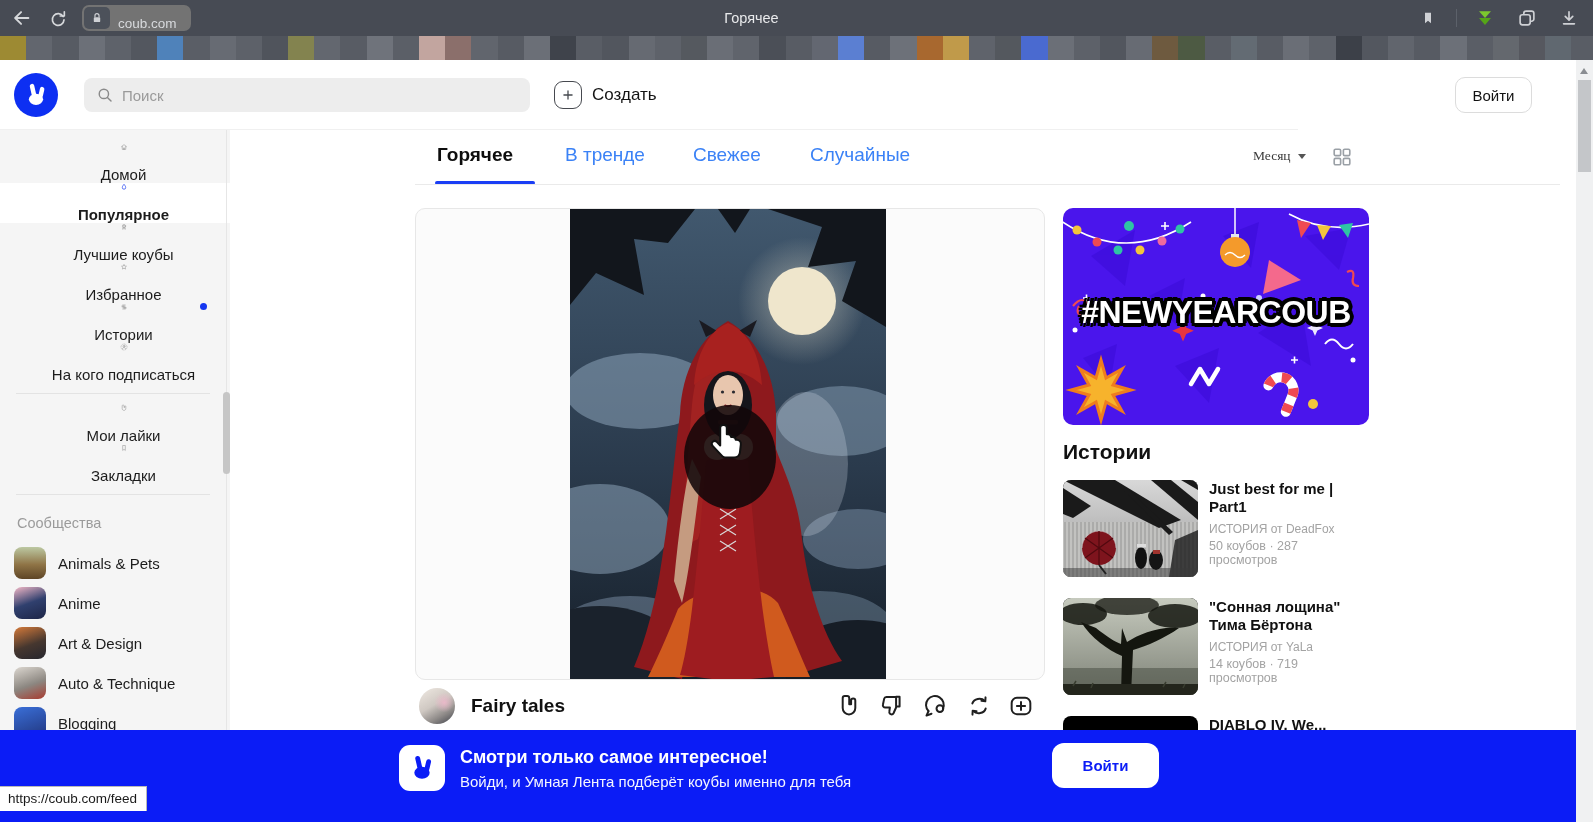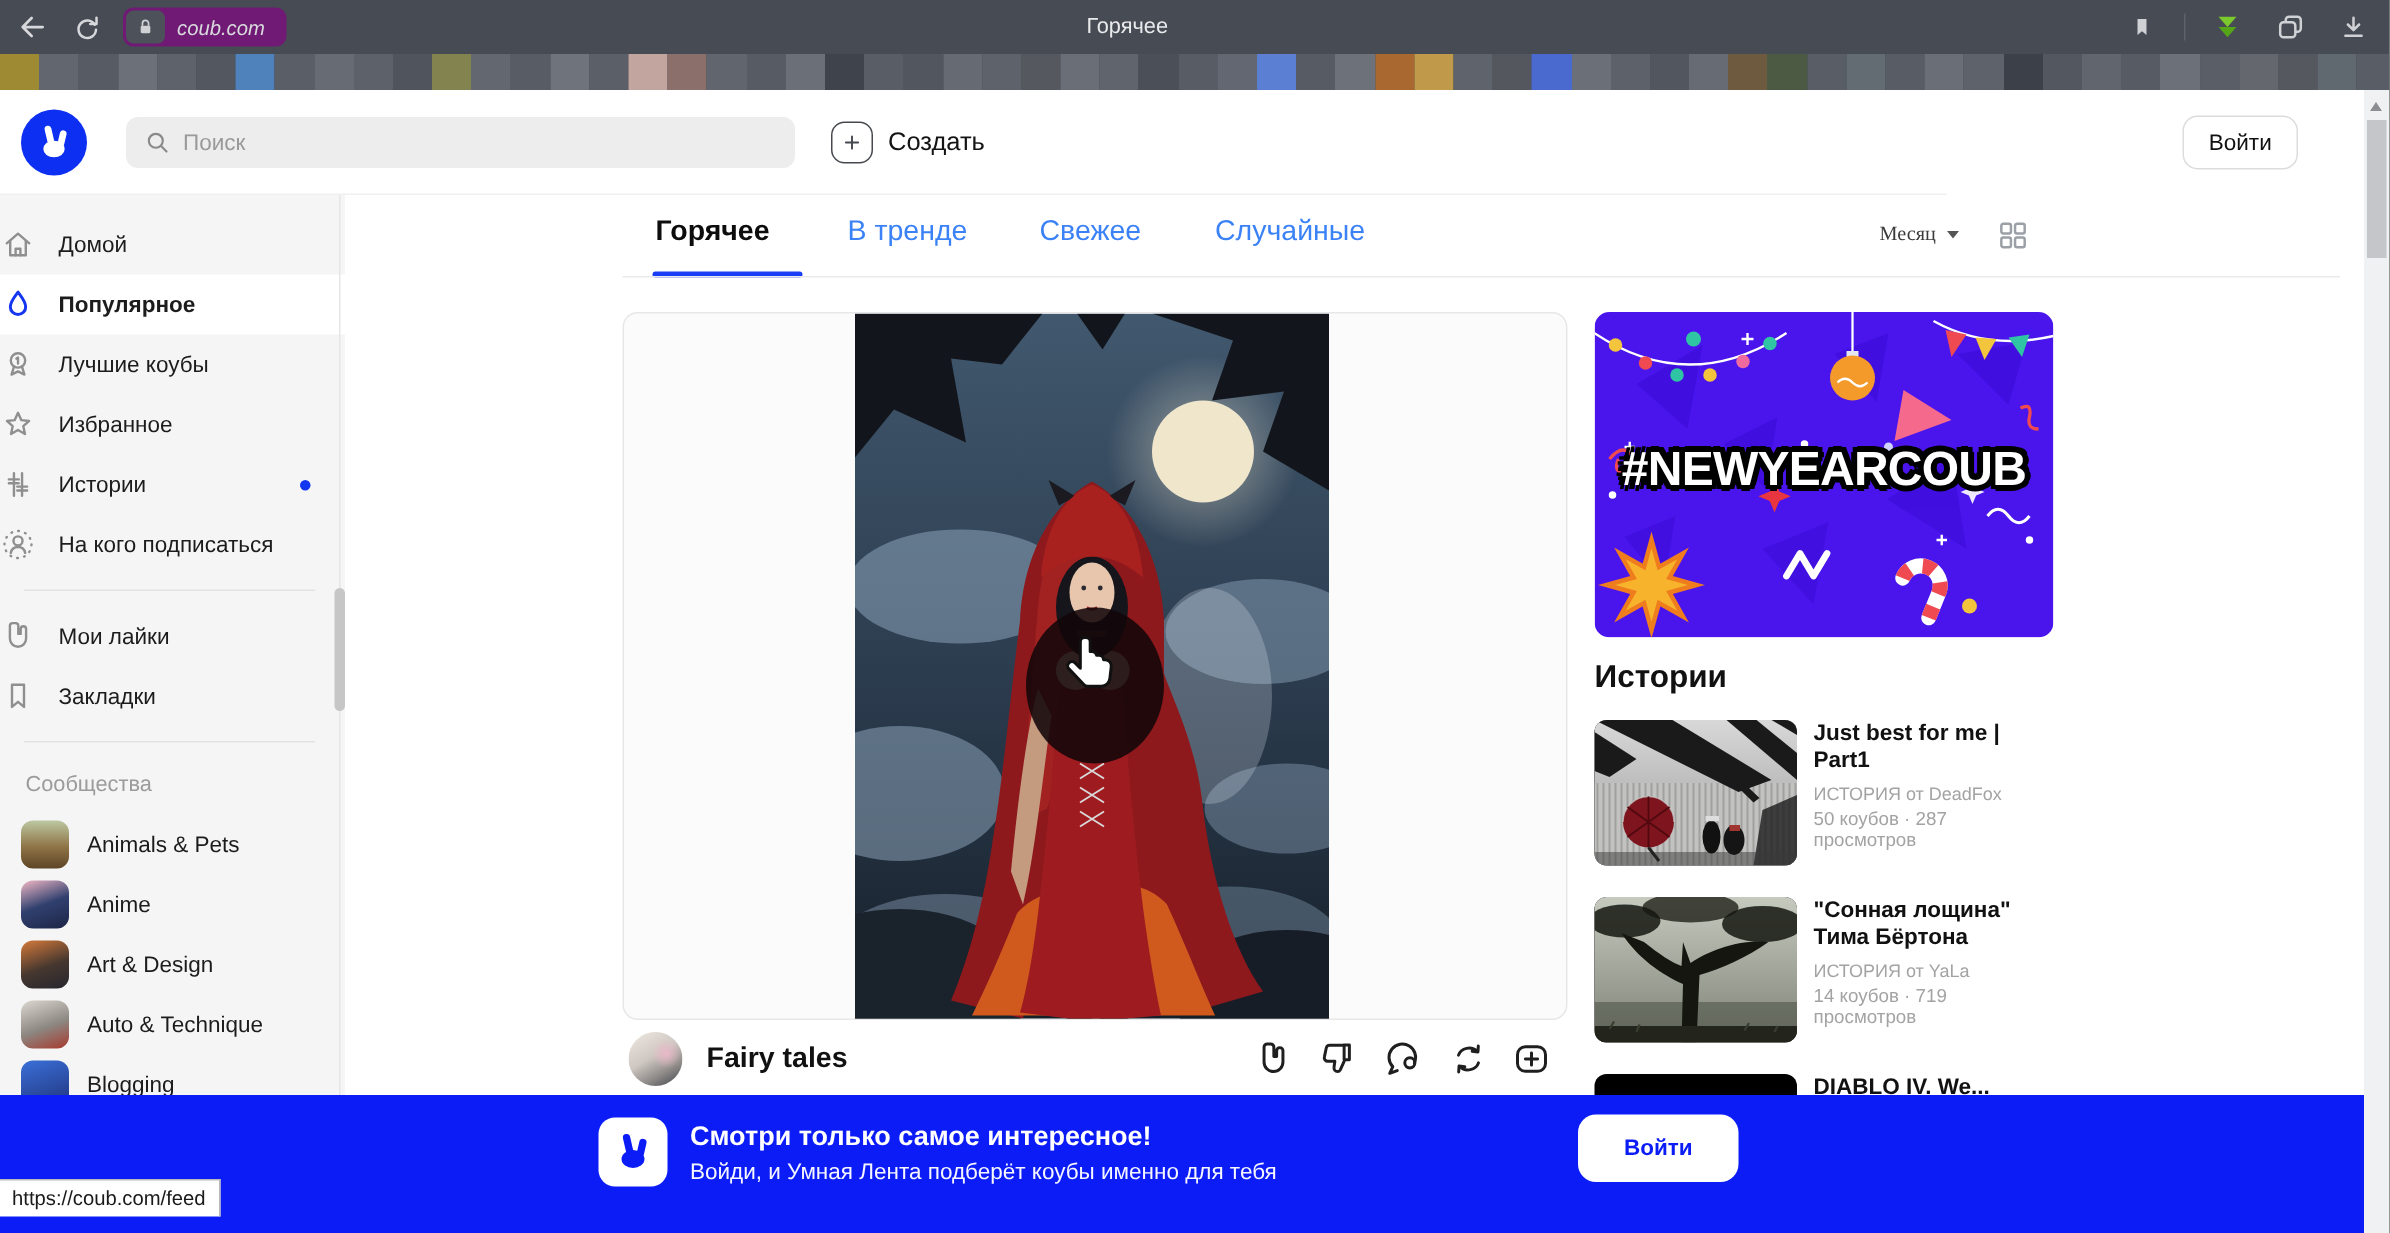--- a/index.html
+++ b/index.html
@@ -5,21 +5,21 @@
   * { margin:0; padding:0; box-sizing:border-box; }
   html,body { background:#222; }
   #screen {
     position:relative; width:1593px; height:822px; overflow:hidden;
     font-family:"Liberation Sans", sans-serif; background:#fff;
   }
   
   #chrome { position:absolute; left:0; top:0; width:1593px; height:36px; background:#474b54; display:flex; align-items:center; }
   .chrome-btn { width:28px; height:28px; display:flex; align-items:center; justify-content:center; margin-left:8px; border-radius:6px; }
   .chrome-btn svg { display:block; }
-  #url-pill { display:flex; align-items:center; height:26px; background:#701a75; border-radius:7px; margin-left:10px; padding-right:14px;font-style:italic; }
+  #url-pill { display:flex; align-items:flex-end; height:26px; background:#737373; border-radius:7px; margin-left:10px; padding-right:14px; }
   #lock-chip { width:26px; height:22px; margin:2px; background:#4c515a; border-radius:5px; display:flex; align-items:center; justify-content:center; }
   #url-text { color:#d8dadd; font-size:13.5px; margin-left:6px; }
   #chrome-title { position:absolute; left:0; right:90px; text-align:center; color:#e9eaec; font-size:14.5px; pointer-events:none; }
   #chrome-right { position:absolute; right:10px; top:0; height:36px; display:flex; align-items:center; gap:14px; }
   .chrome-sep { width:1px; height:18px; background:#5c616a; }
   
   #bookmarks-bar { position:absolute; left:0; top:36px; width:1593px; height:24px; background:#42464e; display:flex; overflow:hidden; }
   .fav { height:24px; width:26.2px; flex:none; }
   
   #site { position:absolute; left:0; top:60px; width:1593px; height:762px; background:#fff; overflow:hidden; }
@@ -28,21 +28,21 @@
   #logo { position:absolute; left:14px; top:13px; width:44px; height:44px; border-radius:50%; background:#0d2ff2; display:flex; align-items:center; justify-content:center; }
   #search { position:absolute; left:84px; top:18px; width:446px; height:34px; background:#ededed; border-radius:8px; display:flex; align-items:center; padding:0 12px; border:none; }
   #search input { border:none; background:transparent; outline:none; font-size:15px; color:#333; margin-left:8px; width:380px; font-family:"Liberation Sans",sans-serif; }
   #search input::placeholder { color:#9a9a9a; }
   #create-btn { position:absolute; left:554px; top:15px; height:40px; display:flex; align-items:center; gap:10px; cursor:pointer; background:none; border:none; }
   #create-plus { width:28px; height:28px; border:1.7px solid #46494f; border-radius:9px; display:flex; align-items:center; justify-content:center; }
   #create-label { font-size:17px; color:#141414; }
   #login-top { position:absolute; left:1455px; top:17px; width:77px; height:36px; background:#fff; border:1px solid #dcdcdc; border-radius:10px; font-size:15px; font-weight:500; color:#111; font-family:"Liberation Sans",sans-serif; }
   
   #sidebar { position:absolute; left:0; top:70px; width:230px; height:692px; background:#f5f5f5; }
-  .side-item { position:relative; height:40px; display:flex; align-items:center; gap:15px; cursor:pointer; }
+  .side-item { position:relative; height:40px; display:flex; align-items:center; padding-left:17px; gap:15px; cursor:pointer;flex-direction:column; }
   .side-item .lbl { font-size:15px; color:#1c1c1c; }
   .side-item.active { background:#fff; }
   .side-item.active .lbl { font-weight:bold; }
   .side-item .dot { position:absolute; right:23px; width:7px; height:7px; border-radius:50%; background:#1536f0; }
   .side-div { height:1px; background:#e3e3e3; margin:10px 20px 10px 16px; }
   .side-head { padding:10px 0 12px 17px; font-size:14.5px; color:#9b9b9b; }
   .comm-item { height:40px; display:flex; align-items:center; padding-left:14px; gap:12px; cursor:pointer; }
   .comm-av { width:32px; height:32px; border-radius:8px; flex:none; }
   .comm-lbl { font-size:15px; color:#1c1c1c; }
   .av-animals { background:linear-gradient(180deg,#bcc8a2 0%,#8f7446 55%,#5e4526 100%); }

